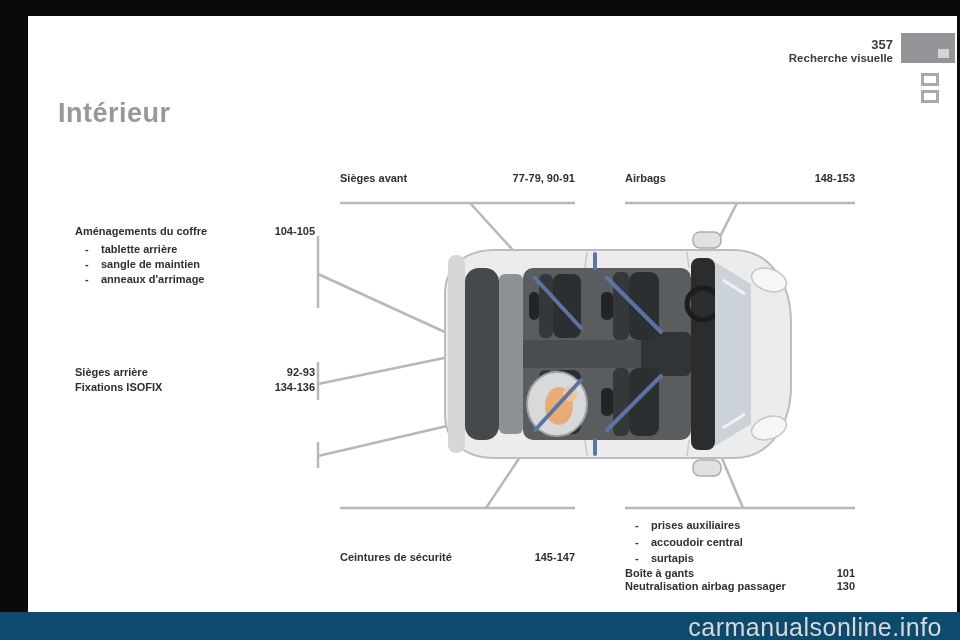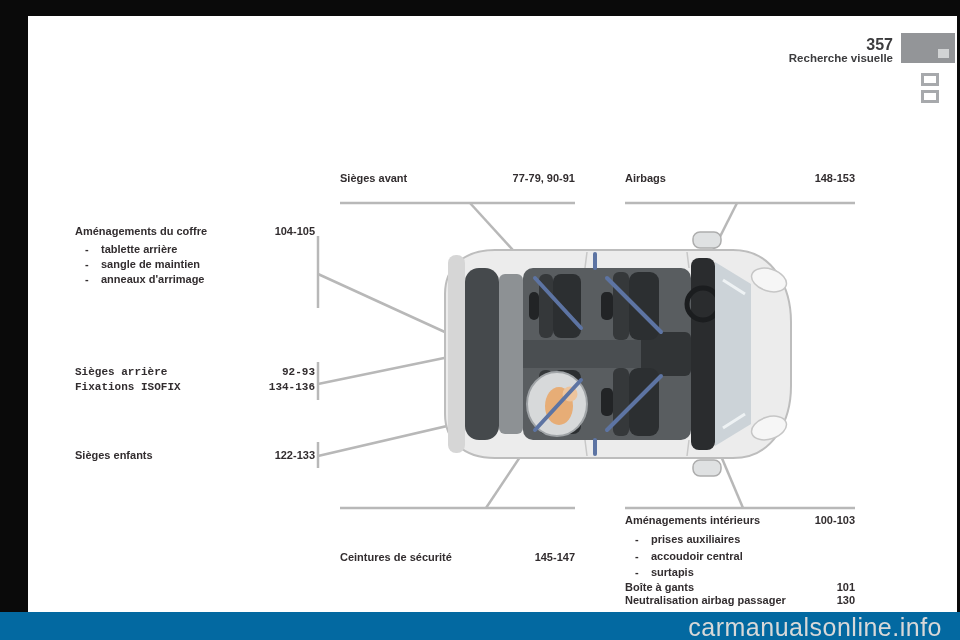--- a/index.html
+++ b/index.html
@@ -2,21 +2,21 @@
 <html><head>
 <meta charset="utf-8">
 <style>
   html,body{margin:0;padding:0;background:#000;width:960px;height:640px;overflow:hidden;
     font-family:"Liberation Sans", sans-serif;}
   #frame{position:relative;width:960px;height:640px;background:#0a0a0a;}
   #page{position:absolute;left:28px;top:16px;width:929px;height:596px;background:#ffffff;}
 
   
   .hdr{position:absolute;top:22px;right:64px;text-align:right;color:#3c3c3e;}
-  .hdr .num{font-size:16px;font-weight:bold;line-height:14px;}
+  .hdr .num{font-size:13px;font-weight:bold;line-height:14px;}
   .hdr .sec{font-size:11.5px;font-weight:bold;line-height:13px;padding-left:37px;}
   .tab-big{position:absolute;left:873px;top:17px;width:54px;height:30px;background:#939598;}
   .tab-big .inner{position:absolute;right:6px;bottom:5px;width:11px;height:9px;background:#d1d3d4;}
   .tab-sq{position:absolute;left:893px;width:18px;height:13px;background:#ffffff;border:3px solid #a7a9ac;box-sizing:border-box;}
   .tab-sq.s1{top:57px;} .tab-sq.s2{top:74px;}
 
   
   .title{position:absolute;left:30px;top:82px;font-size:27px;font-weight:bold;color:#96989a;letter-spacing:0.5px;}
 
   
@@ -24,35 +24,35 @@
   .row{display:flex;justify-content:space-between;align-items:baseline;text-align:center;}
   .row .pg{white-space:nowrap;margin-left:8px;}
   .bullets{margin-top:4px;}
   .b-row{display:flex;line-height:15px;}
   .b-row .dash{width:16px;margin-left:10px;flex:none;}
   .sub-rows .row{line-height:13px;}
 
   #blk-avant{left:312px;top:155px;width:235px;}
   #blk-airbags{left:597px;top:155px;width:230px;}
   #blk-coffre{left:47px;top:208px;width:240px;}
-  #blk-arriere{left:47px;top:349px;width:240px;font-family:Liberation Mono, monospace;}
+  #blk-arriere{left:47px;top:349px;width:240px;}
   #blk-arriere .row{line-height:15px;}
   #blk-enfants{left:47px;top:432px;width:240px;}
   #blk-ceintures{left:312px;top:498px;width:235px;margin-top:36px;}
   #blk-interieurs{left:597px;top:497px;width:230px;}
   #blk-interieurs .b-row{line-height:16.5px;}
 
   
   #leads{position:absolute;left:0;top:0;width:929px;height:596px;pointer-events:none;}
 
   
   #car{position:absolute;left:407px;top:212px;width:365px;height:252px;}
 
   
-  .wm-bar{position:absolute;left:0;top:612px;width:960px;height:28px;background:#0369a1;}
+  .wm-bar{position:absolute;left:0;top:612px;width:960px;height:28px;background:#0c4a6e;}
   .wm{position:absolute;right:18px;top:1px;font-size:25px;color:#d8d8d8;letter-spacing:0.5px;}
 </style>
 </head>
 <body>
 
 <div id="frame">
   <div id="page">
 
     <svg id="leads" viewBox="0 0 929 596">
       <g stroke="#b8b8b8" stroke-width="2.5" fill="none">
@@ -145,20 +145,21 @@
     <div class="hdr">
       <div class="num">357</div>
       <div class="sec">Recherche visuelle</div>
     </div>
     <div class="tab-big">
         <div class="inner"></div>
       </div>
     <div class="tab-sq s1"></div>
     <div class="tab-sq s2"></div>
 
+    <div class="title">Intérieur</div>
 
     <div class="lbl" id="blk-avant">
       <div class="row">
         <span>Sièges avant</span>
         <span class="pg">77-79, 90-91</span>
       </div>
     </div>
 
     <div class="lbl" id="blk-airbags">
       <div class="row">
@@ -192,39 +193,29 @@
       <div class="row">
         <span>Sièges arrière</span>
         <span class="pg">92-93</span>
       </div>
       <div class="row">
         <span>Fixations ISOFIX</span>
         <span class="pg">134-136</span>
       </div>
     </div>
 
-    <div class="lbl" id="blk-enfants">
-      <div class="row">
-        <span>Sièges enfants</span>
-        <span class="pg">122-133</span>
-      </div>
-    </div>
 
     <div class="lbl" id="blk-ceintures">
       <div class="row">
         <span>Ceintures de sécurité</span>
         <span class="pg">145-147</span>
       </div>
     </div>
 
     <div class="lbl" id="blk-interieurs">
-      <div class="row">
-        <span>Aménagements intérieurs</span>
-        <span class="pg">100-103</span>
-      </div>
       <div class="bullets">
         <div class="b-row">
             <span class="dash">-</span>
             <span>prises auxiliaires</span>
           </div>
         <div class="b-row">
             <span class="dash">-</span>
             <span>accoudoir central</span>
           </div>
         <div class="b-row">

